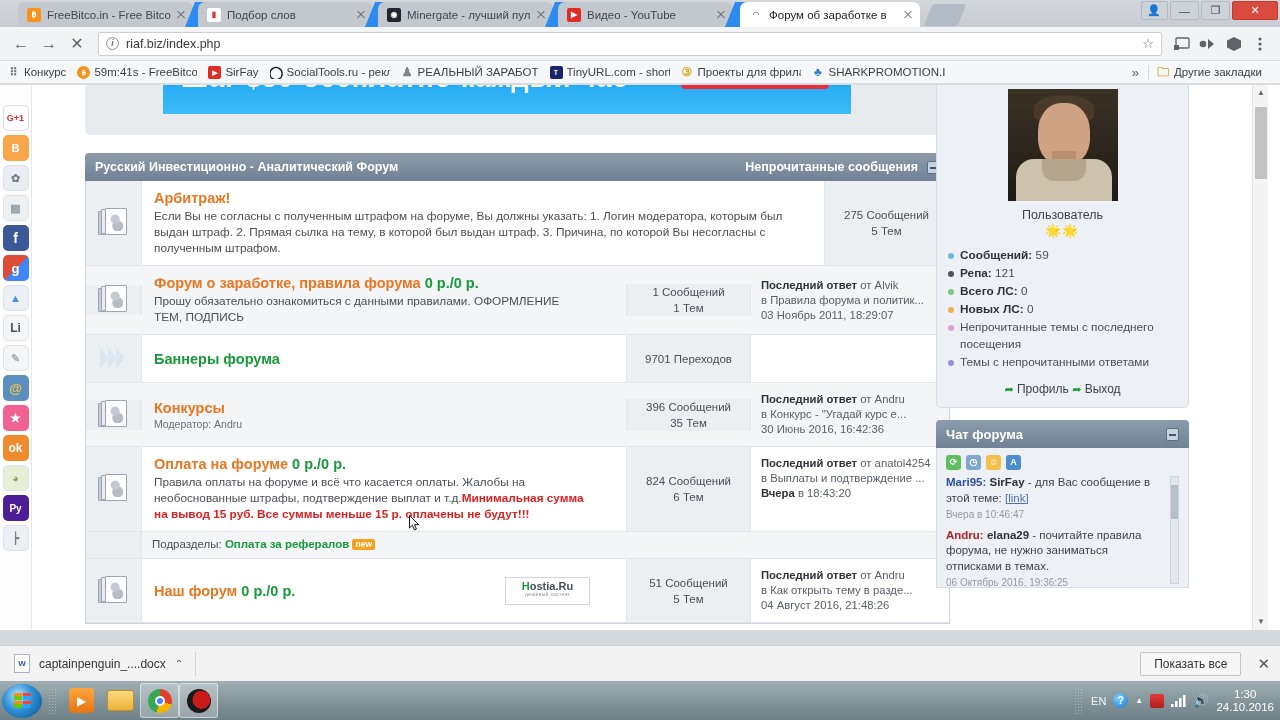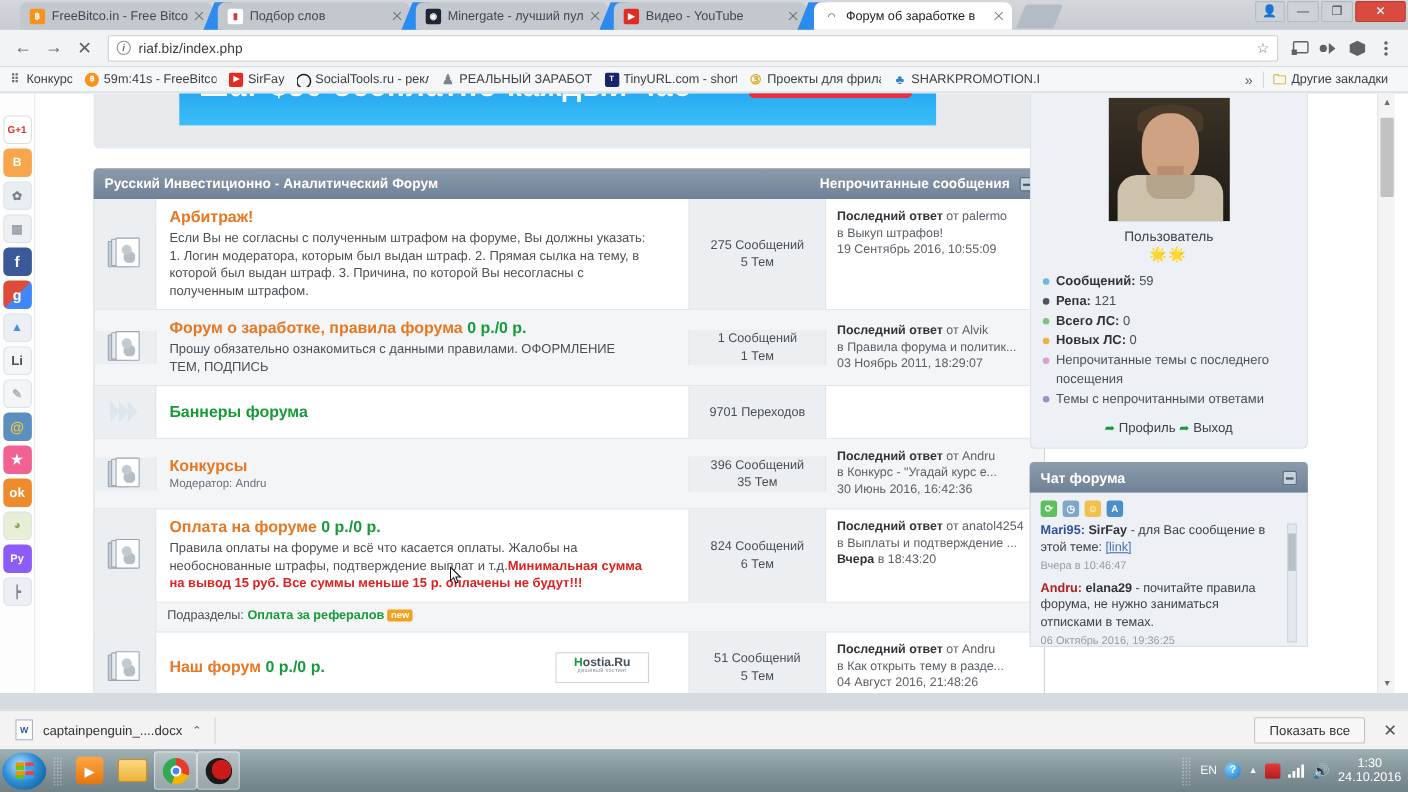--- a/index.html
+++ b/index.html
@@ -413,21 +413,21 @@
       <div class="railbtn" style="background:#eef1f4;color:#9aa2aa;border:1px solid #dde3e8">▩</div>
       <div class="railbtn" style="background:#3b5998;font-size:14px">f</div>
       <div class="railbtn" style="background:linear-gradient(135deg,#dd4b39 50%,#4285f4 50%);font-size:13px">g</div>
       <div class="railbtn" style="background:#eceff3;color:#4a90d9;border:1px solid #dde3e8">▲</div>
       <div class="railbtn" style="background:#f3f5f7;color:#4c5258;border:1px solid #dde3e8;font-size:12px">Li</div>
       <div class="railbtn" style="background:#f3f5f7;color:#aab1b8;border:1px solid #dde3e8">✎</div>
       <div class="railbtn" style="background:#5b8fc0;color:#f5c842;font-size:13px">@</div>
       <div class="railbtn" style="background:#f06292;font-size:12px">★</div>
       <div class="railbtn" style="background:#ed8b2d;font-size:12px">ok</div>
       <div class="railbtn" style="background:#e7efd7;color:#8aa85a;border:1px solid #dde3e8">◕</div>
-      <div class="railbtn" style="background:#8b5cf6;font-size:10px">Ру</div>
+      <div class="railbtn" style="background:#4c1d95;font-size:10px">Ру</div>
       <div class="railbtn" style="background:#eceff3;color:#7b848c;border:1px solid #dde3e8">┝</div>
     </div>
 
     <div class="content">
 
       <div class="banner-wrap">
         <div class="banner">
           <div class="btxt">Шаг $50 бесплатно каждый час</div>
           <div class="bbtn"></div>
         </div>
@@ -453,25 +453,20 @@
                   <span class="blob"></span>
               </div>
             </div>
             <div class="fc-main">
               <div class="ftitle"><span>Арбитраж!</span></div>
               <div class="fdesc">Если Вы не согласны с полученным штрафом на форуме, Вы должны указать: 1. Логин модератора, которым был выдан штраф. 2. Прямая сылка на тему, в которой был выдан штраф. 3. Причина, по которой Вы несогласны с полученным штрафом.</div>
             </div>
             <div class="fc-stats">
               <div>275 Сообщений</div>
               <div>5 Тем</div>
-            </div>
-            <div class="fc-last">
-              <div class="ln"><b>Последний ответ</b> <span>от palermo</span></div>
-              <div class="ln">в Выкуп штрафов!</div>
-              <div class="ln">19 Сентябрь 2016, 10:55:09</div>
             </div>
           </div>
 
           <div class="frow alt">
             <div class="fc-icon">
               <div class="ficon">
                 <span class="sheet s1"></span>
                   <span class="sheet s2"></span>
                   <span class="sheet s3"></span>
                   <span class="blob"></span>

